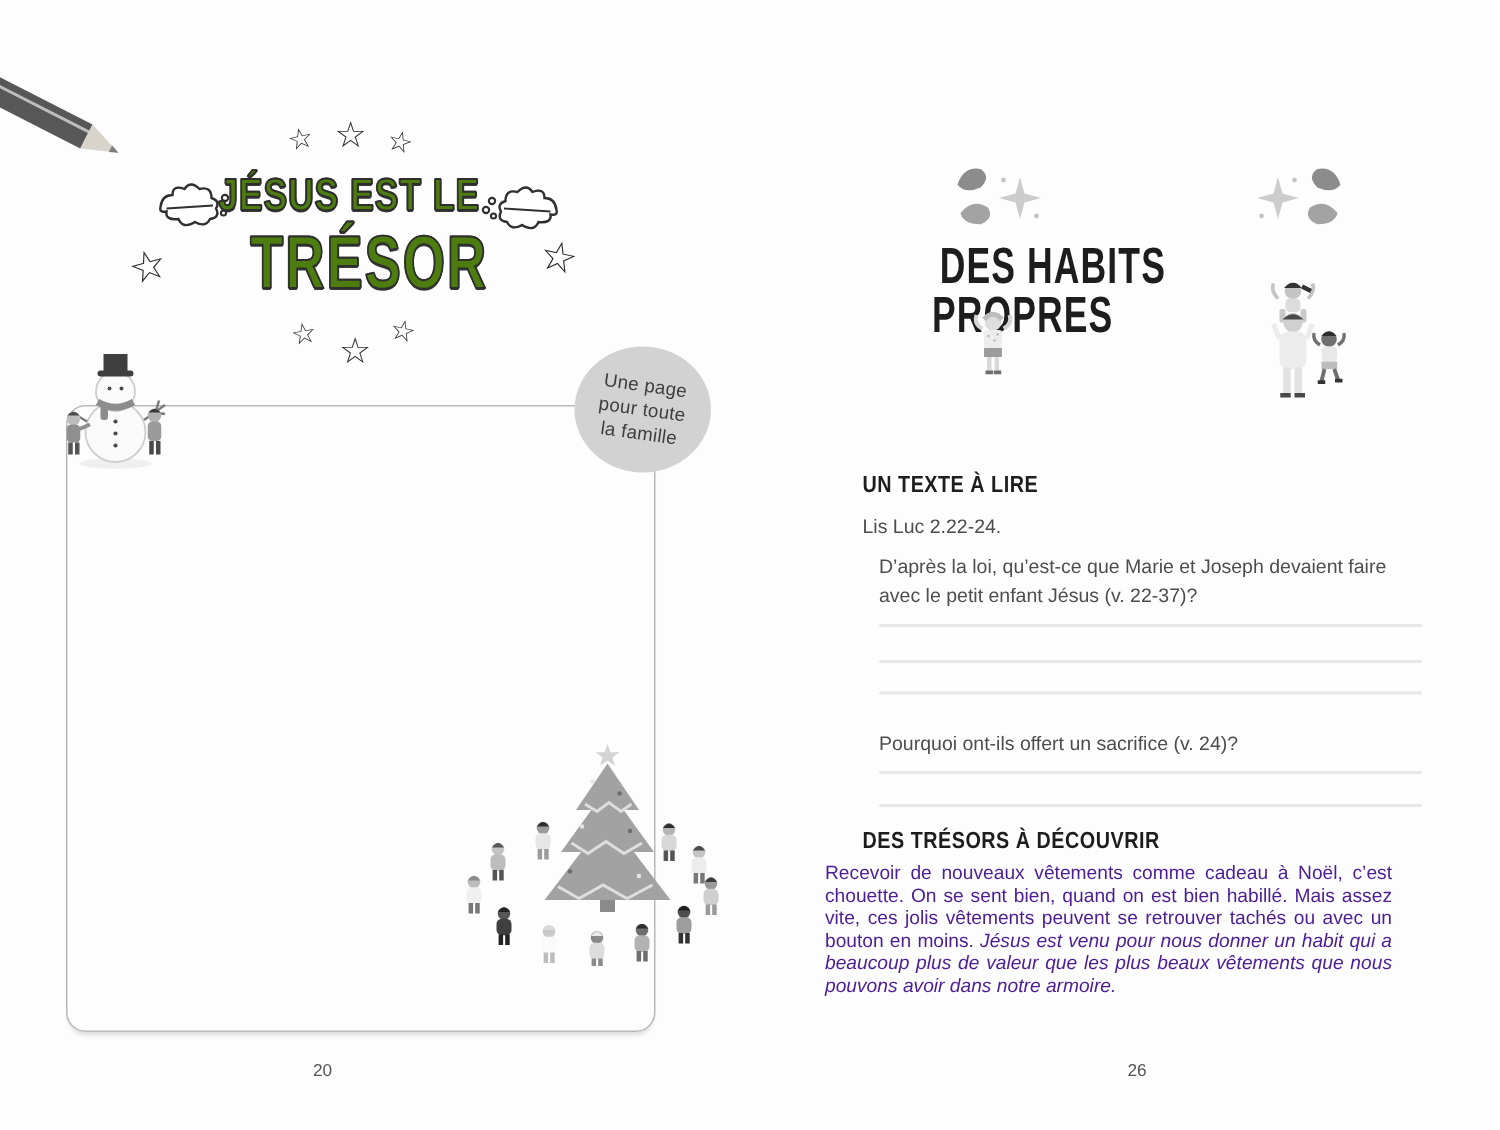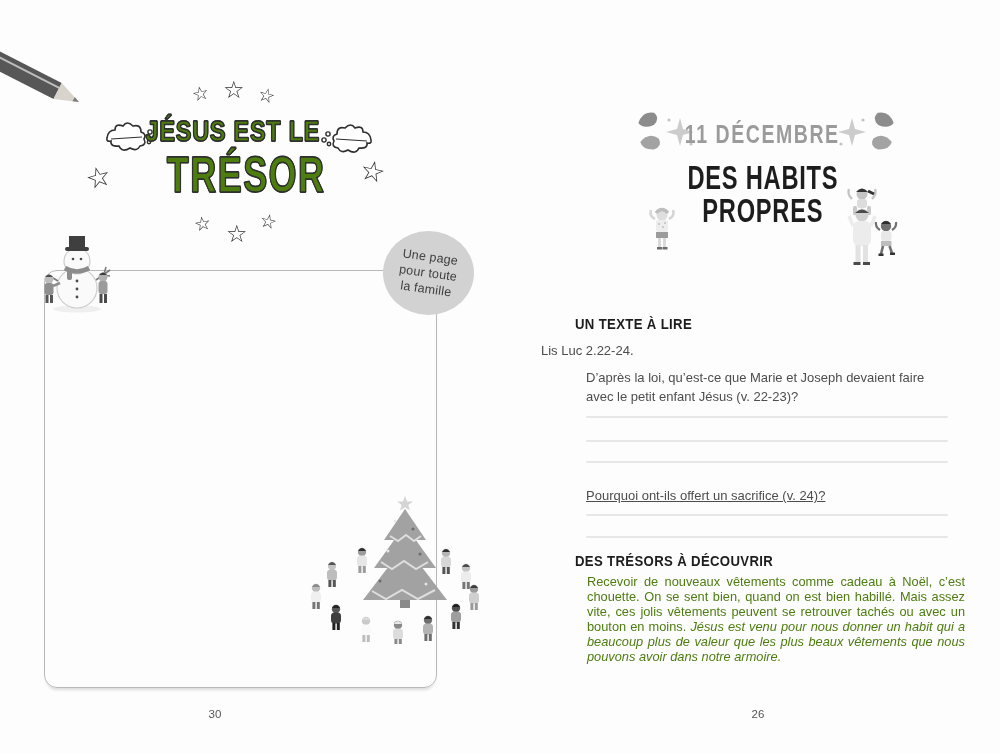--- a/index.html
+++ b/index.html
@@ -29,27 +29,27 @@
   .ideas{position:absolute;left:54px;top:633px;width:372px;text-align:center;
     font-size:12.5px;line-height:1.33;color:#4f4f4f;}
   .ideas b{display:inline-block;transform:scaleX(.85);transform-origin:50% 50%;
     font-weight:800;color:#1c1c1c;font-size:13.5px;letter-spacing:.4px;}
   .pagenum{position:absolute;width:40px;text-align:center;font-size:11.5px;color:#555;}
 
   
   .date-head{position:absolute;left:600px;top:120px;width:325px;text-align:center;
     font-weight:800;font-size:25px;color:#9b9b9b;white-space:nowrap;}
   .date-head .squeeze{letter-spacing:2px;}
-  .chapter{position:absolute;left:600px;top:161px;width:325px;text-align:center;
+  .chapter{position:absolute;left:600px;top:161px;width:325px;text-align:left;
     font-weight:800;font-size:32px;line-height:33px;color:#1d1d1d;white-space:nowrap;}
   .chapter .squeeze{transform:scale(.74,1.06);letter-spacing:1px;}
   .sec-head{position:absolute;font-weight:800;font-size:15.5px;color:#1d1d1d;
     letter-spacing:.4px;white-space:nowrap;transform:scaleX(.85);transform-origin:0 50%;}
   .body-txt{color:#4d4d4d;font-size:13px;line-height:19px;}
-  .para{position:absolute;left:587px;width:378px;color:#4d7c0f;font-size:12.8px;
+  .para{position:absolute;left:550px;width:378px;color:#4c1d95;font-size:12.8px;
     line-height:15px;text-align:justify;hyphens:auto;-webkit-hyphens:auto;}
   .para p{margin:0;}
   .ans-line{position:absolute;left:586px;width:362px;height:2px;background:#e7e7e7;border-radius:1px;}
   .italic{font-style:italic;}
 </style>
 </head>
 <body>
 
 <div class="spread">
 
@@ -222,40 +222,37 @@
     <circle cx="95" cy="25" r="1.5" fill="#e6e6e6"></circle>
       <circle cx="113" cy="33" r="1.5" fill="#6d6d6d"></circle>
     <circle cx="88" cy="55" r="1.5" fill="#e6e6e6"></circle>
       <circle cx="120" cy="58" r="1.5" fill="#6d6d6d"></circle>
     <circle cx="80" cy="85" r="1.5" fill="#6d6d6d"></circle>
       <circle cx="126" cy="88" r="1.5" fill="#e6e6e6"></circle>
     <rect x="100" y="104" width="10" height="8" fill="#8a8a8a"></rect>
   </svg>
 
 
-  <div class="pagenum" style="left:195px;top:708px;">30</div>
+  <div class="pagenum" style="left:195px;top:708px;">20</div>
 
   <svg class="abs" style="left:636px;top:110px;" width="60" height="58" viewBox="0 0 60 58">
     <path d="M2 12 Q8 0 19 4 Q25 10 17 16 Q6 19 2 12 Z" fill="#8c8c8c" transform="rotate(-8 10 10)"></path>
     <path d="M4 34 Q10 22 21 26 Q27 32 19 38 Q8 41 4 34 Z" fill="#a3a3a3" transform="rotate(14 12 34)"></path>
     <path d="M44 8 L47 19 L58 22 L47 25 L44 36 L41 25 L30 22 L41 19 Z" fill="#cccccc"></path>
     <circle cx="33" cy="10" r="1.6" fill="#c4c4c4"></circle>
       <circle cx="55" cy="34" r="1.6" fill="#c4c4c4"></circle>
   </svg>
   <svg class="abs" style="left:836px;top:110px;transform:scaleX(-1);" width="60" height="58" viewBox="0 0 60 58">
     <path d="M2 12 Q8 0 19 4 Q25 10 17 16 Q6 19 2 12 Z" fill="#8c8c8c" transform="rotate(-8 10 10)"></path>
     <path d="M4 34 Q10 22 21 26 Q27 32 19 38 Q8 41 4 34 Z" fill="#a3a3a3" transform="rotate(14 12 34)"></path>
     <path d="M44 8 L47 19 L58 22 L47 25 L44 36 L41 25 L30 22 L41 19 Z" fill="#cccccc"></path>
     <circle cx="33" cy="10" r="1.6" fill="#c4c4c4"></circle>
       <circle cx="55" cy="34" r="1.6" fill="#c4c4c4"></circle>
   </svg>
 
-  <div class="date-head">
-    <span class="squeeze">11 DÉCEMBRE</span>
-  </div>
 
   <div class="chapter">
     <div><span class="squeeze">DES HABITS</span></div>
     <div><span class="squeeze">PROPRES</span></div>
   </div>
 
   <svg class="abs" style="left:646px;top:206px;" width="32" height="46" viewBox="0 0 32 46">
     <path d="M9 13 Q3 10 5 4" stroke="#d6d6d6" stroke-width="2.6" fill="none"></path>
     <path d="M23 13 Q29 10 27 4" stroke="#d6d6d6" stroke-width="2.6" fill="none"></path>
     <circle cx="16" cy="9" r="5.5" fill="#dedede"></circle>
@@ -293,29 +290,29 @@
     <circle cx="50" cy="42" r="5.2" fill="#707070"></circle>
     <path d="M45 40 Q50 34 55 40" fill="#2e2e2e"></path>
     <rect x="45" y="47" width="10.5" height="10" rx="3" fill="#e8e8e8"></rect>
     <rect x="45" y="57" width="10.5" height="5" fill="#bdbdbd"></rect>
     <path d="M47 62 L45 70 M53.5 62 L56 69" stroke="#707070" stroke-width="2.6" fill="none"></path>
     <rect x="42.5" y="69.5" width="5" height="2.5" fill="#333"></rect>
       <rect x="54" y="68.5" width="5" height="2.5" fill="#333"></rect>
   </svg>
 
   <div class="sec-head" style="left:575px;top:315px;">UN TEXTE À LIRE</div>
-  <div class="abs body-txt" style="left:541px;top:341px;">Lis Luc 2.22-24.</div>
-
-  <div class="abs body-txt" style="left:586px;top:368px;width:366px;">D’après la loi, qu’est-ce que Marie et Joseph devaient faire avec le petit enfant Jésus (v. 22-23)?</div>
+  <div class="abs body-txt" style="left:575px;top:341px;">Lis Luc 2.22-24.</div>
+
+  <div class="abs body-txt" style="left:586px;top:368px;width:366px;">D’après la loi, qu’est-ce que Marie et Joseph devaient faire avec le petit enfant Jésus (v. 22-37)?</div>
 
   <div class="ans-line" style="top:416px;"></div>
   <div class="ans-line" style="top:440px;"></div>
   <div class="ans-line" style="top:461px;"></div>
 
-  <div class="abs body-txt" style="left:586px;top:486px;width:366px;text-decoration:underline;">Pourquoi ont-ils offert un sacrifice (v. 24)?</div>
+  <div class="abs body-txt" style="left:586px;top:486px;width:366px;">Pourquoi ont-ils offert un sacrifice (v. 24)?</div>
 
   <div class="ans-line" style="top:514px;"></div>
   <div class="ans-line" style="top:536px;"></div>
 
   <div class="sec-head" style="left:575px;top:552px;">DES TRÉSORS À DÉCOUVRIR</div>
 
   <div class="para" style="top:574px;" lang="fr">
     <p><span>Recevoir de nouveaux vêtements comme cadeau à Noël, c’est chouette. On se sent bien, quand on est bien habillé. Mais assez vite, ces jolis vêtements peuvent se retrouver tachés ou avec un bouton en moins. </span><span class="italic">Jésus est venu pour nous donner un habit qui a beaucoup plus de valeur que les plus beaux vêtements que nous pouvons avoir dans notre armoire.</span></p>
   </div>
 

